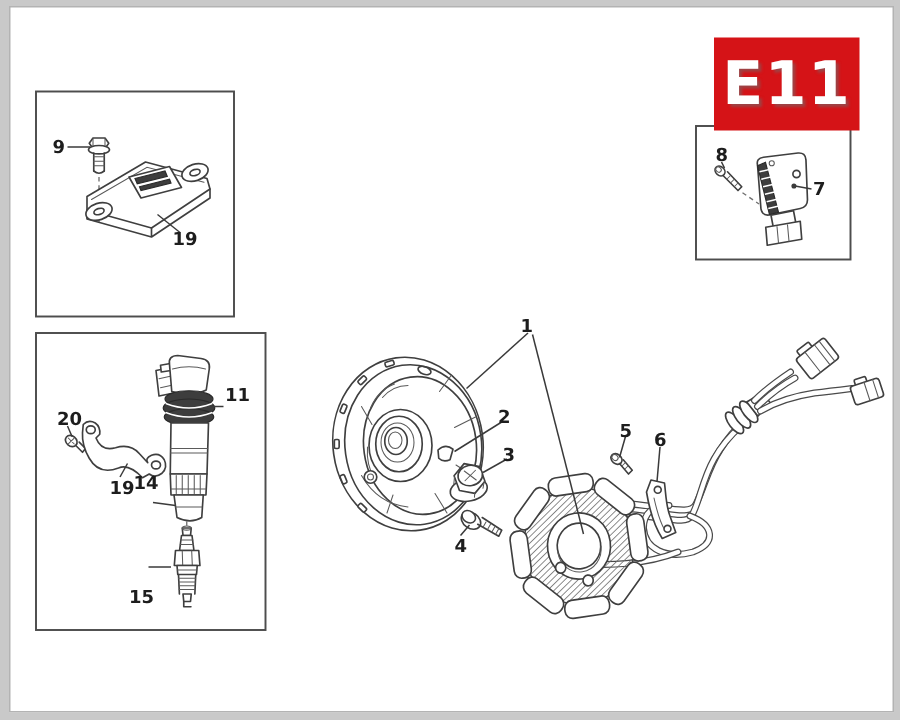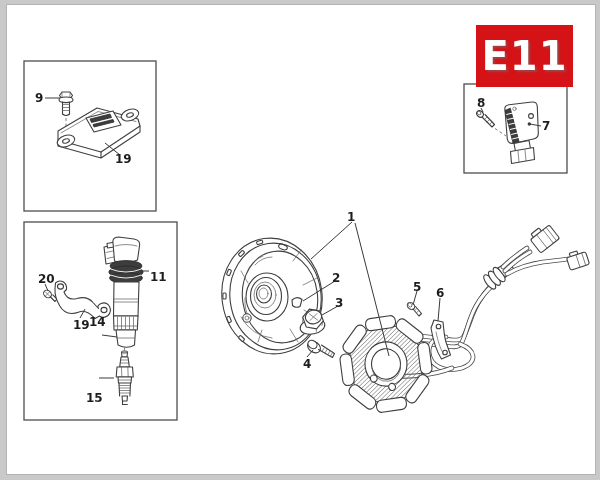--- a/index.html
+++ b/index.html
@@ -281,18 +281,18 @@
   <span class="callout" style="left:347px;top:211px">1</span>
   <span class="callout" style="left:332px;top:272px">2</span>
   <span class="callout" style="left:335px;top:297px">3</span>
   <span class="callout" style="left:303px;top:358px">4</span>
   <span class="callout" style="left:413px;top:281px">5</span>
   <span class="callout" style="left:436px;top:287px">6</span>
   <span class="callout" style="left:542px;top:120px">7</span>
   <span class="callout" style="left:477px;top:97px">8</span>
   <span class="callout" style="left:35px;top:92px">9</span>
   <span class="callout" style="left:115px;top:153px">19</span>
-  <span class="callout" style="left:150px;top:271px">11</span>
+  <span class="callout" style="left:150px;top:257px">11</span>
   <span class="callout" style="left:38px;top:273px">20</span>
   <span class="callout" style="left:73px;top:319px">19</span>
   <span class="callout" style="left:89px;top:316px">14</span>
   <span class="callout" style="left:86px;top:392px">15</span>
 </div>
 
 </body></html>

